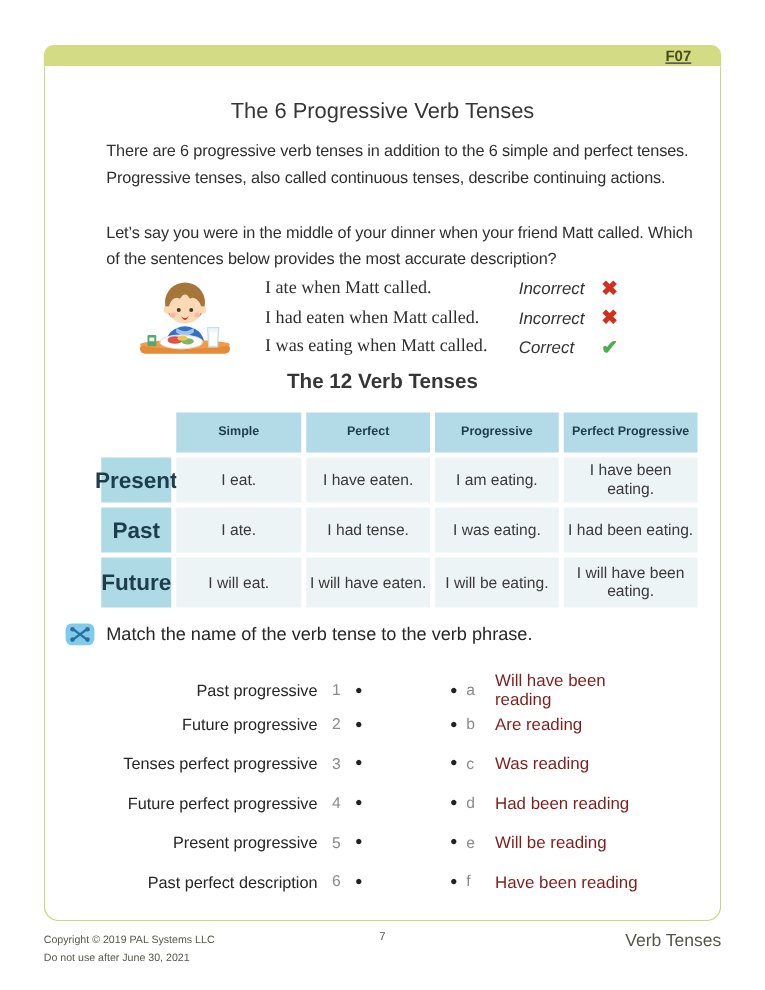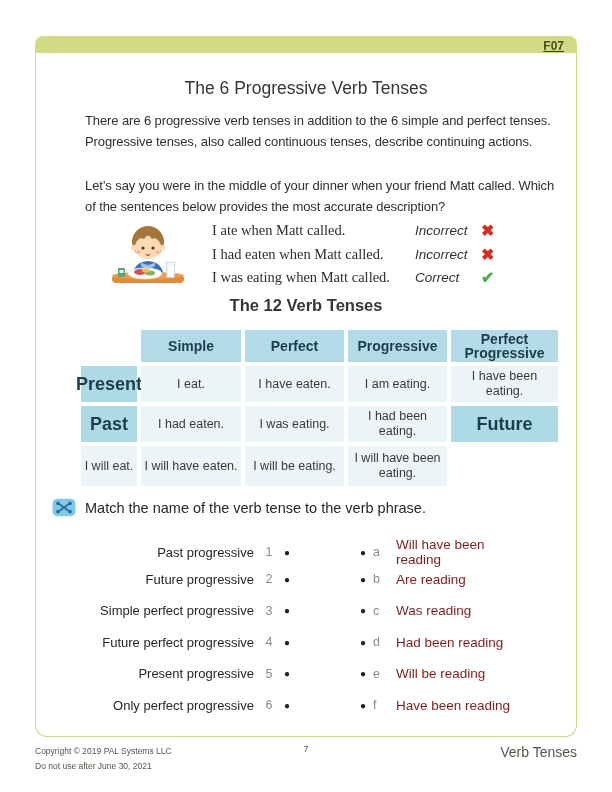--- a/index.html
+++ b/index.html
@@ -9,21 +9,21 @@
   
   .wm{position:absolute;z-index:1;font-weight:bold;color:rgba(150,142,136,0.32);
       font-family:"Liberation Sans",sans-serif;pointer-events:none;}
   .wm-pal{left:145px;top:492px;font-size:44px;transform:rotate(-45deg);}
   .wm-only{left:352px;top:258px;font-size:38px;transform:rotate(-45deg);}
 
   .content{position:absolute;inset:0;z-index:2;}
 
   
   .topbar{position:absolute;left:35px;top:36px;width:542px;height:17px;background:#d3dc84;
-          border-radius:8px 8px 0 0;box-sizing:border-box;text-align:right;padding-right:13px;text-decoration:underline;}
+          border-radius:8px 8px 0 0;box-sizing:border-box;text-align:right;padding-right:24px;text-decoration:underline;}
   .badge{font-size:12px;font-weight:bold;color:#474f15;line-height:17px;}
   .card{position:absolute;left:35px;top:53px;width:542px;height:684px;background:#ffffff;
         border:1.5px solid #ccd67c;border-top:none;border-radius:0 0 12px 12px;box-sizing:border-box;}
 
   .page-title{position:absolute;left:0;right:0;top:78px;text-align:center;
               font-size:17.5px;font-weight:normal;color:#363636;}
 
   .para{position:absolute;left:85px;width:470px;font-size:13px;line-height:21px;color:#2f2f2f;
         letter-spacing:-0.1px;}
   .para1{top:110px;}
@@ -41,21 +41,21 @@
 
   .table-title{position:absolute;left:0;right:0;top:296px;text-align:center;
                font-size:16.5px;font-weight:bold;color:#363636;}
 
   
   .ttable{position:absolute;left:81px;top:330px;display:grid;
           grid-template-columns:56px 100px 99px 99px 107px;
           grid-template-rows:32px 36px 36px 40px;gap:4px;}
   .ttable > div{display:flex;align-items:center;justify-content:center;text-align:center;}
   .tcorner{background:transparent;}
-  .thead{background:#b2dbe7;font-weight:bold;font-size:14px;color:#1d3c4c;line-height:14px;padding:0 4px;}
+  .thead{background:#b2dbe7;font-weight:bold;font-size:10px;color:#1d3c4c;line-height:14px;padding:0 4px;}
   .trowhead{background:#aedae6;font-weight:bold;font-size:18px;color:#1d3c4c;}
   .tcell{background:#edf4f6;font-size:12.5px;color:#3a3a3a;line-height:15px;padding:0 2px;}
 
   
   .match-head{position:absolute;left:52px;top:498px;display:flex;align-items:center;gap:9px;}
   .match-head .txt{font-size:14.5px;color:#262626;}
   .match-list{position:absolute;left:85px;top:537px;width:448px;display:grid;
               grid-auto-rows:21px;row-gap:10.6px;}
   .mrow{display:grid;grid-template-columns:173px 22px 14px 62px 14px 20px 1fr;align-items:center;}
   .mlabel{text-align:right;font-size:13px;color:#262626;padding-right:4px;}
@@ -140,21 +140,22 @@
       <div class="thead">Progressive</div>
       <div class="thead">Perfect Progressive</div>
 
       <div class="trowhead">Present</div>
       <div class="tcell">I eat.</div>
       <div class="tcell">I have eaten.</div>
       <div class="tcell">I am eating.</div>
       <div class="tcell">I have been eating.</div>
 
       <div class="trowhead">Past</div>
-      <div class="tcell">I had eaten.</div>
+      <div class="tcell">I ate.</div>
+      <div class="tcell">I had tense.</div>
       <div class="tcell">I was eating.</div>
       <div class="tcell">I had been eating.</div>
 
       <div class="trowhead">Future</div>
       <div class="tcell">I will eat.</div>
       <div class="tcell">I will have eaten.</div>
       <div class="tcell">I will be eating.</div>
       <div class="tcell">I will have been eating.</div>
     </div>
 
@@ -184,21 +185,21 @@
       <div class="mrow">
         <span class="mlabel">Future progressive</span>
         <span class="mnum">2</span>
         <span class="mdot">●</span>
         <span></span>
         <span class="mdot">●</span>
         <span class="mletter">b</span>
         <span class="mphrase">Are reading</span>
       </div>
       <div class="mrow">
-        <span class="mlabel">Simple perfect progressive</span>
+        <span class="mlabel">Tenses perfect progressive</span>
         <span class="mnum">3</span>
         <span class="mdot">●</span>
         <span></span>
         <span class="mdot">●</span>
         <span class="mletter">c</span>
         <span class="mphrase">Was reading</span>
       </div>
       <div class="mrow">
         <span class="mlabel">Future perfect progressive</span>
         <span class="mnum">4</span>
@@ -211,21 +212,21 @@
       <div class="mrow">
         <span class="mlabel">Present progressive</span>
         <span class="mnum">5</span>
         <span class="mdot">●</span>
         <span></span>
         <span class="mdot">●</span>
         <span class="mletter">e</span>
         <span class="mphrase">Will be reading</span>
       </div>
       <div class="mrow">
-        <span class="mlabel">Only perfect progressive</span>
+        <span class="mlabel">Past perfect description</span>
         <span class="mnum">6</span>
         <span class="mdot">●</span>
         <span></span>
         <span class="mdot">●</span>
         <span class="mletter">f</span>
         <span class="mphrase">Have been reading</span>
       </div>
     </div>
 
     <div class="footer-left">

